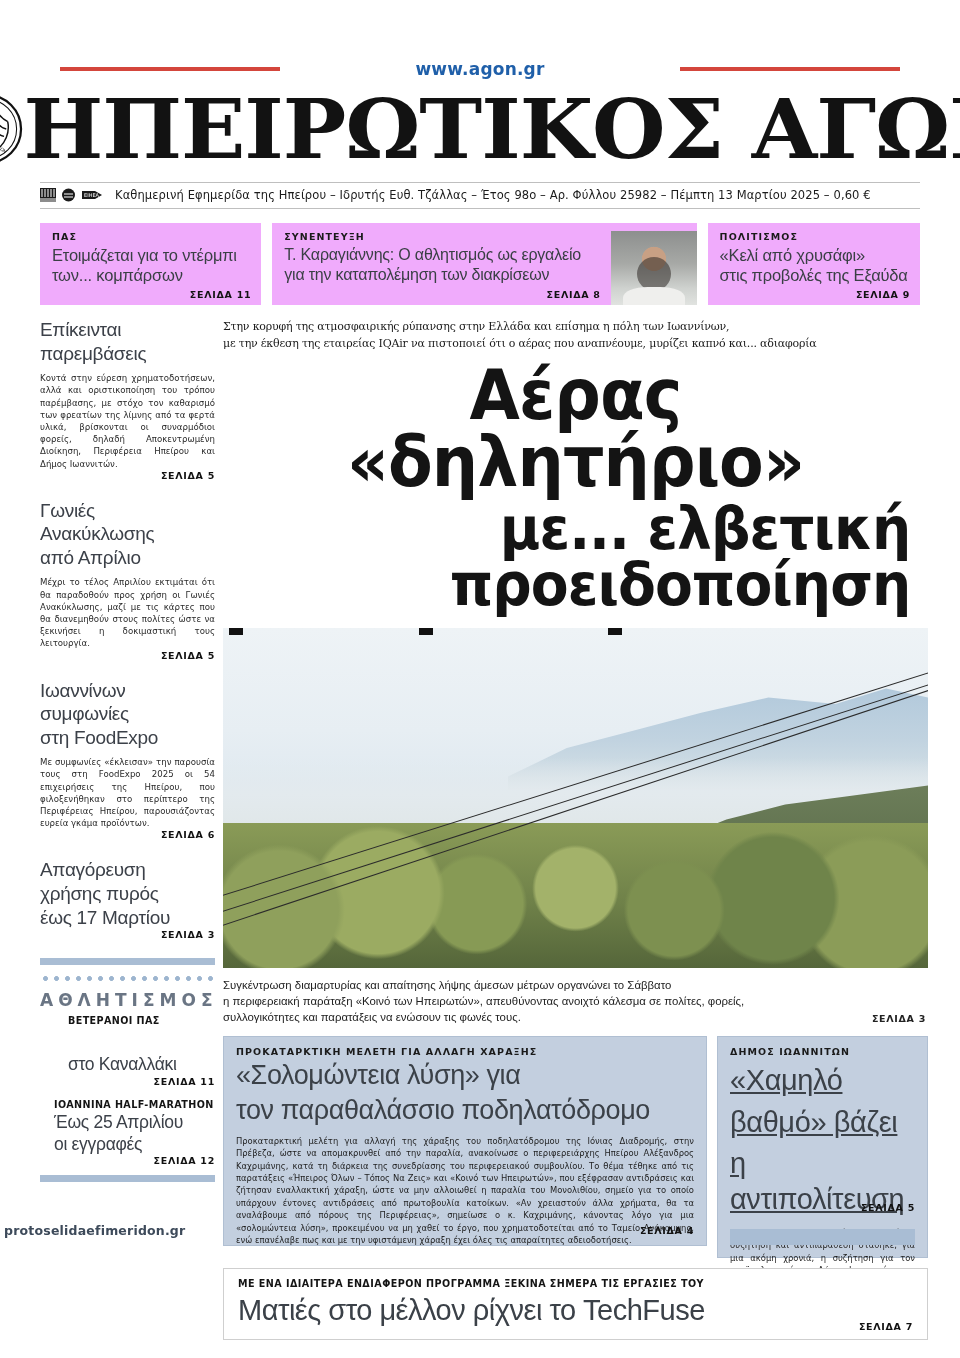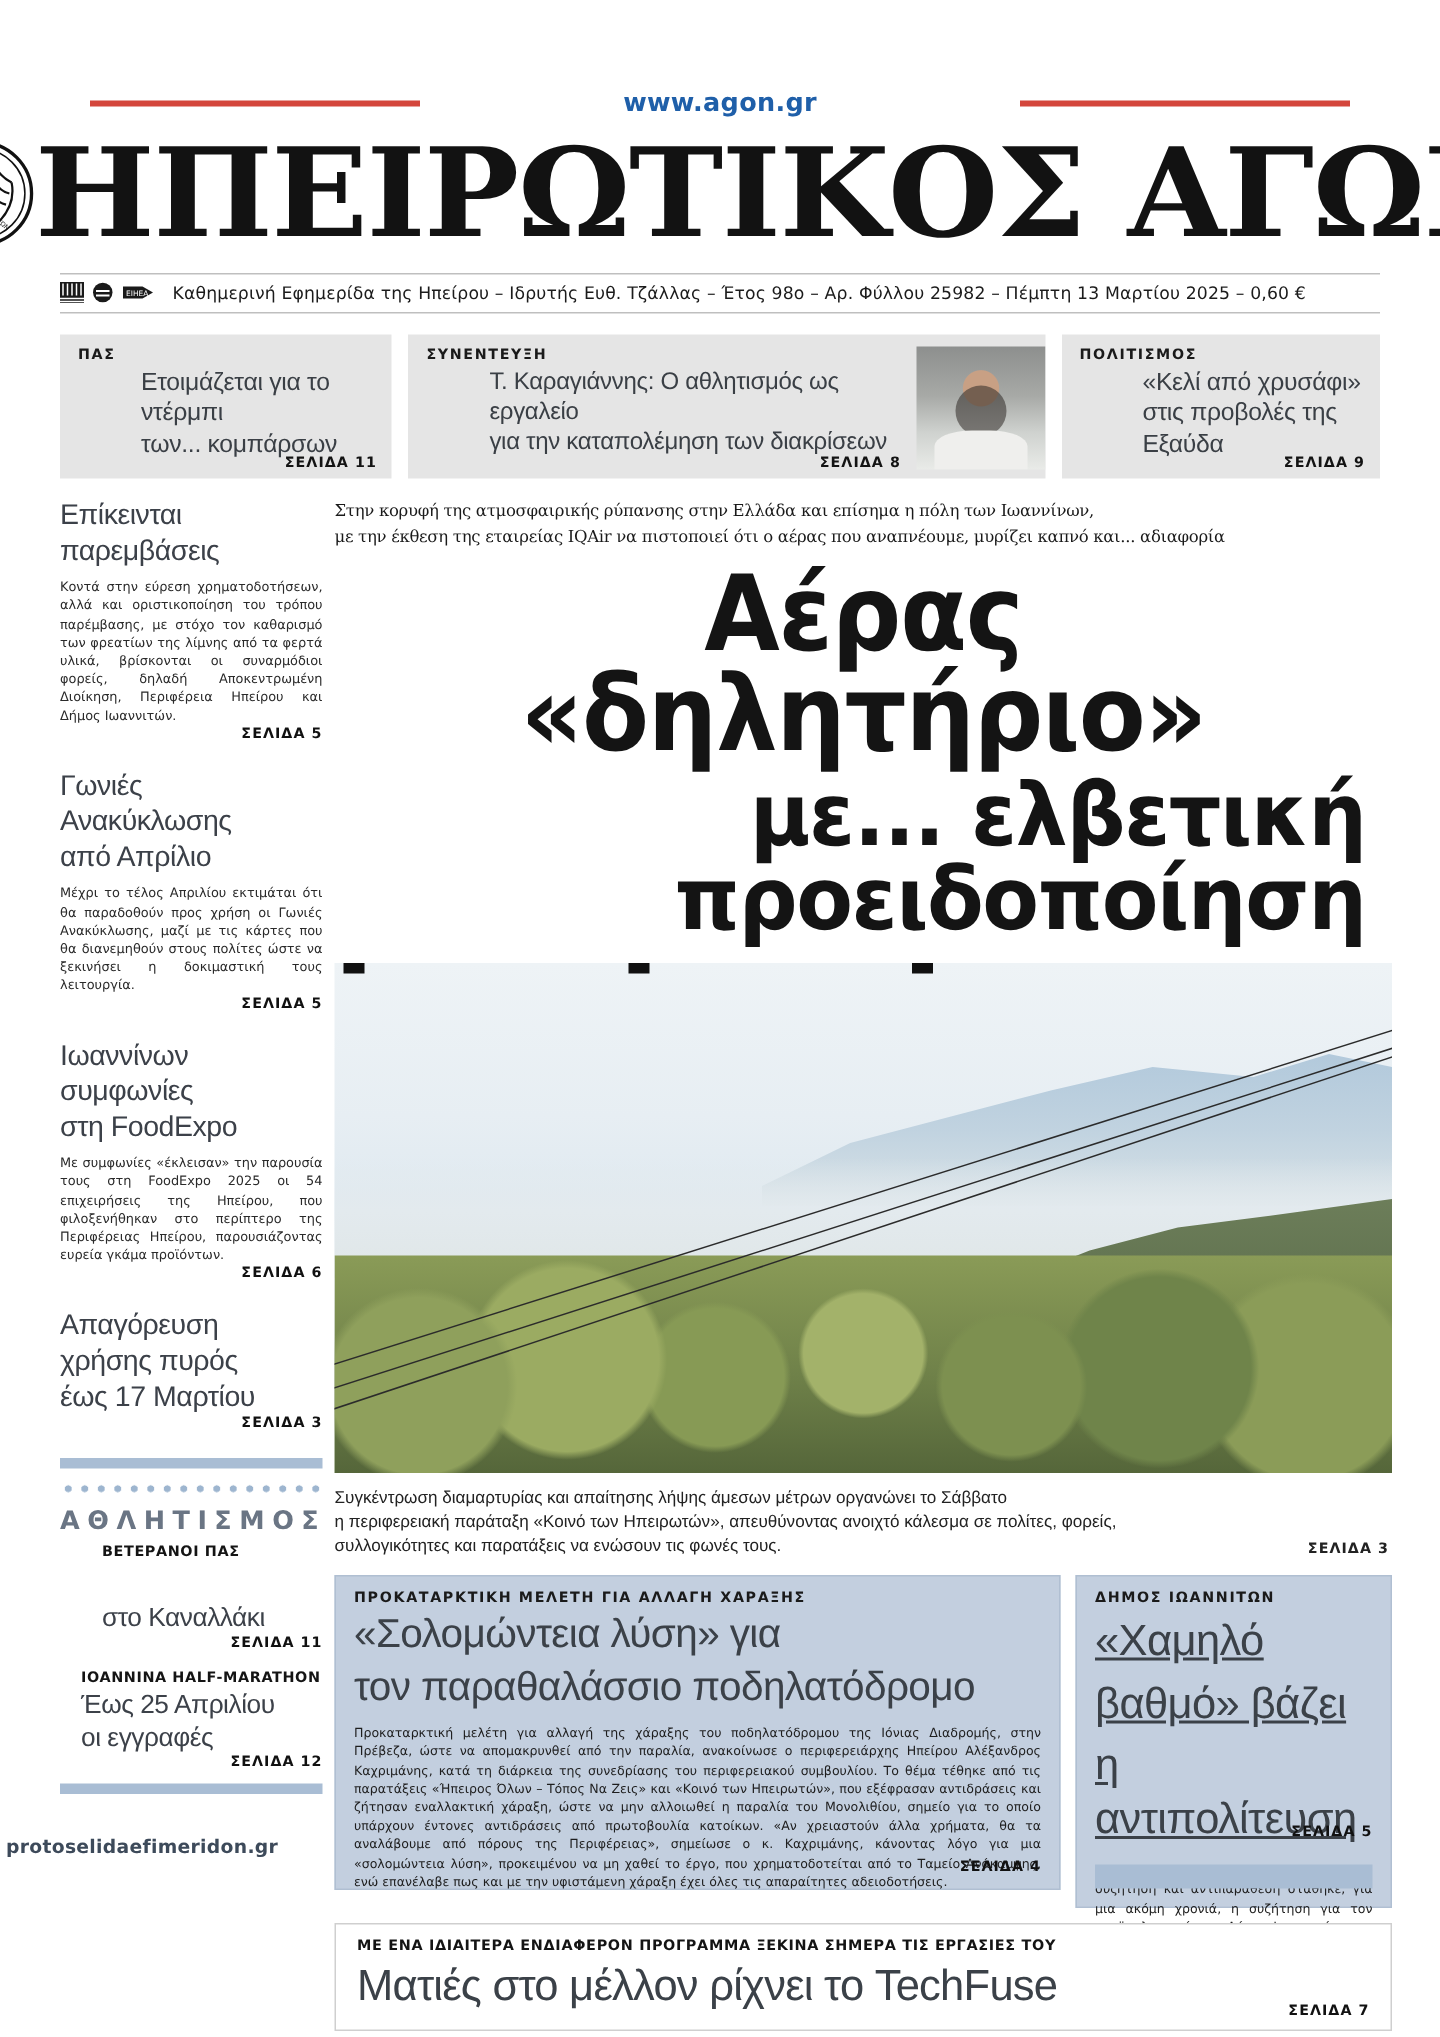--- a/index.html
+++ b/index.html
@@ -45,33 +45,33 @@
   }
   .strap-icons { display: flex; gap: 5px; align-items: center; flex: none; }
   .strap-text {
     font-size: 11.5px; color: #1b1b1b; letter-spacing: .1px; white-space: nowrap;
     font-family: "DejaVu Sans", sans-serif;
   }
 
   
   .teasers { display: flex; gap: 11px; padding: 14px 40px 0 40px; }
   .teaser {
-    background: #e5e5e5; height: 96px; position: relative;
+    background: #f0abfc; height: 82px; position: relative;
     padding: 8px 10px 6px 12px; overflow: hidden;
   }
   .teaser.t1 { width: 224px; }
   .teaser.t2 { width: 430px; display: flex; padding-right: 0; }
   .teaser.t3 { width: 215px; }
   .kicker {
     font-size: 9.5px; font-weight: bold; letter-spacing: 1.1px; color: #1a1a1a;
     margin-bottom: 3px; font-family: "DejaVu Sans", sans-serif;
   }
   .teaser-head {
     font-size: 16.5px; line-height: 1.24; color: #3a3f45; font-weight: 300;
-    font-family: "Liberation Sans", sans-serif; letter-spacing: -.2px; margin-left: 42px;
+    font-family: "Liberation Sans", sans-serif; letter-spacing: -.2px;
   }
   .t2 .teaser-head { font-size: 16px; }
   .pagenum {
     position: absolute; right: 10px; bottom: 5px;
     font-size: 9.5px; font-weight: bold; letter-spacing: .7px; color: #131313;
     font-family: "DejaVu Sans", sans-serif;
   }
   .t2 .pagenum { right: 96px; }
   .teaser-body { flex: 1; }
   .teaser-photo {

